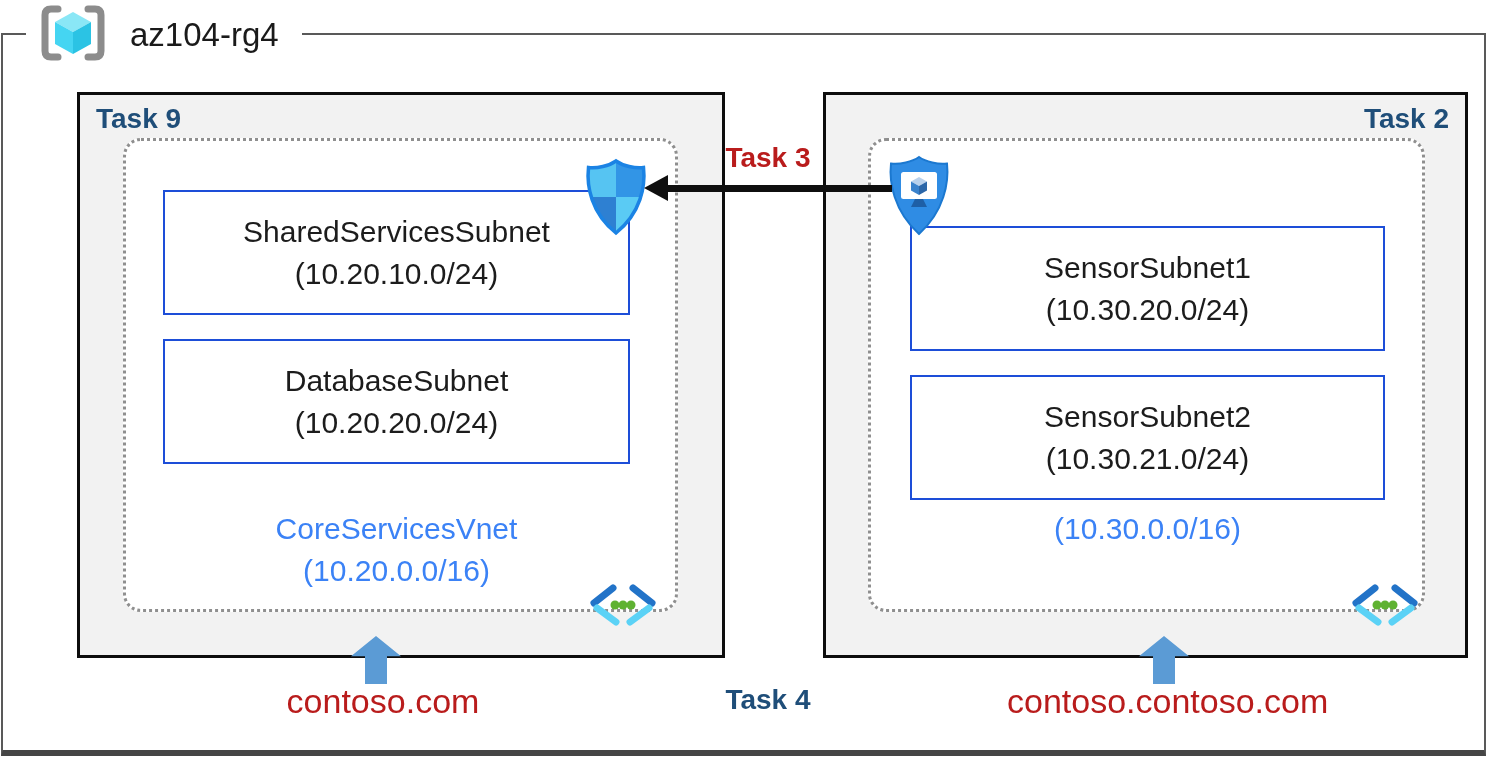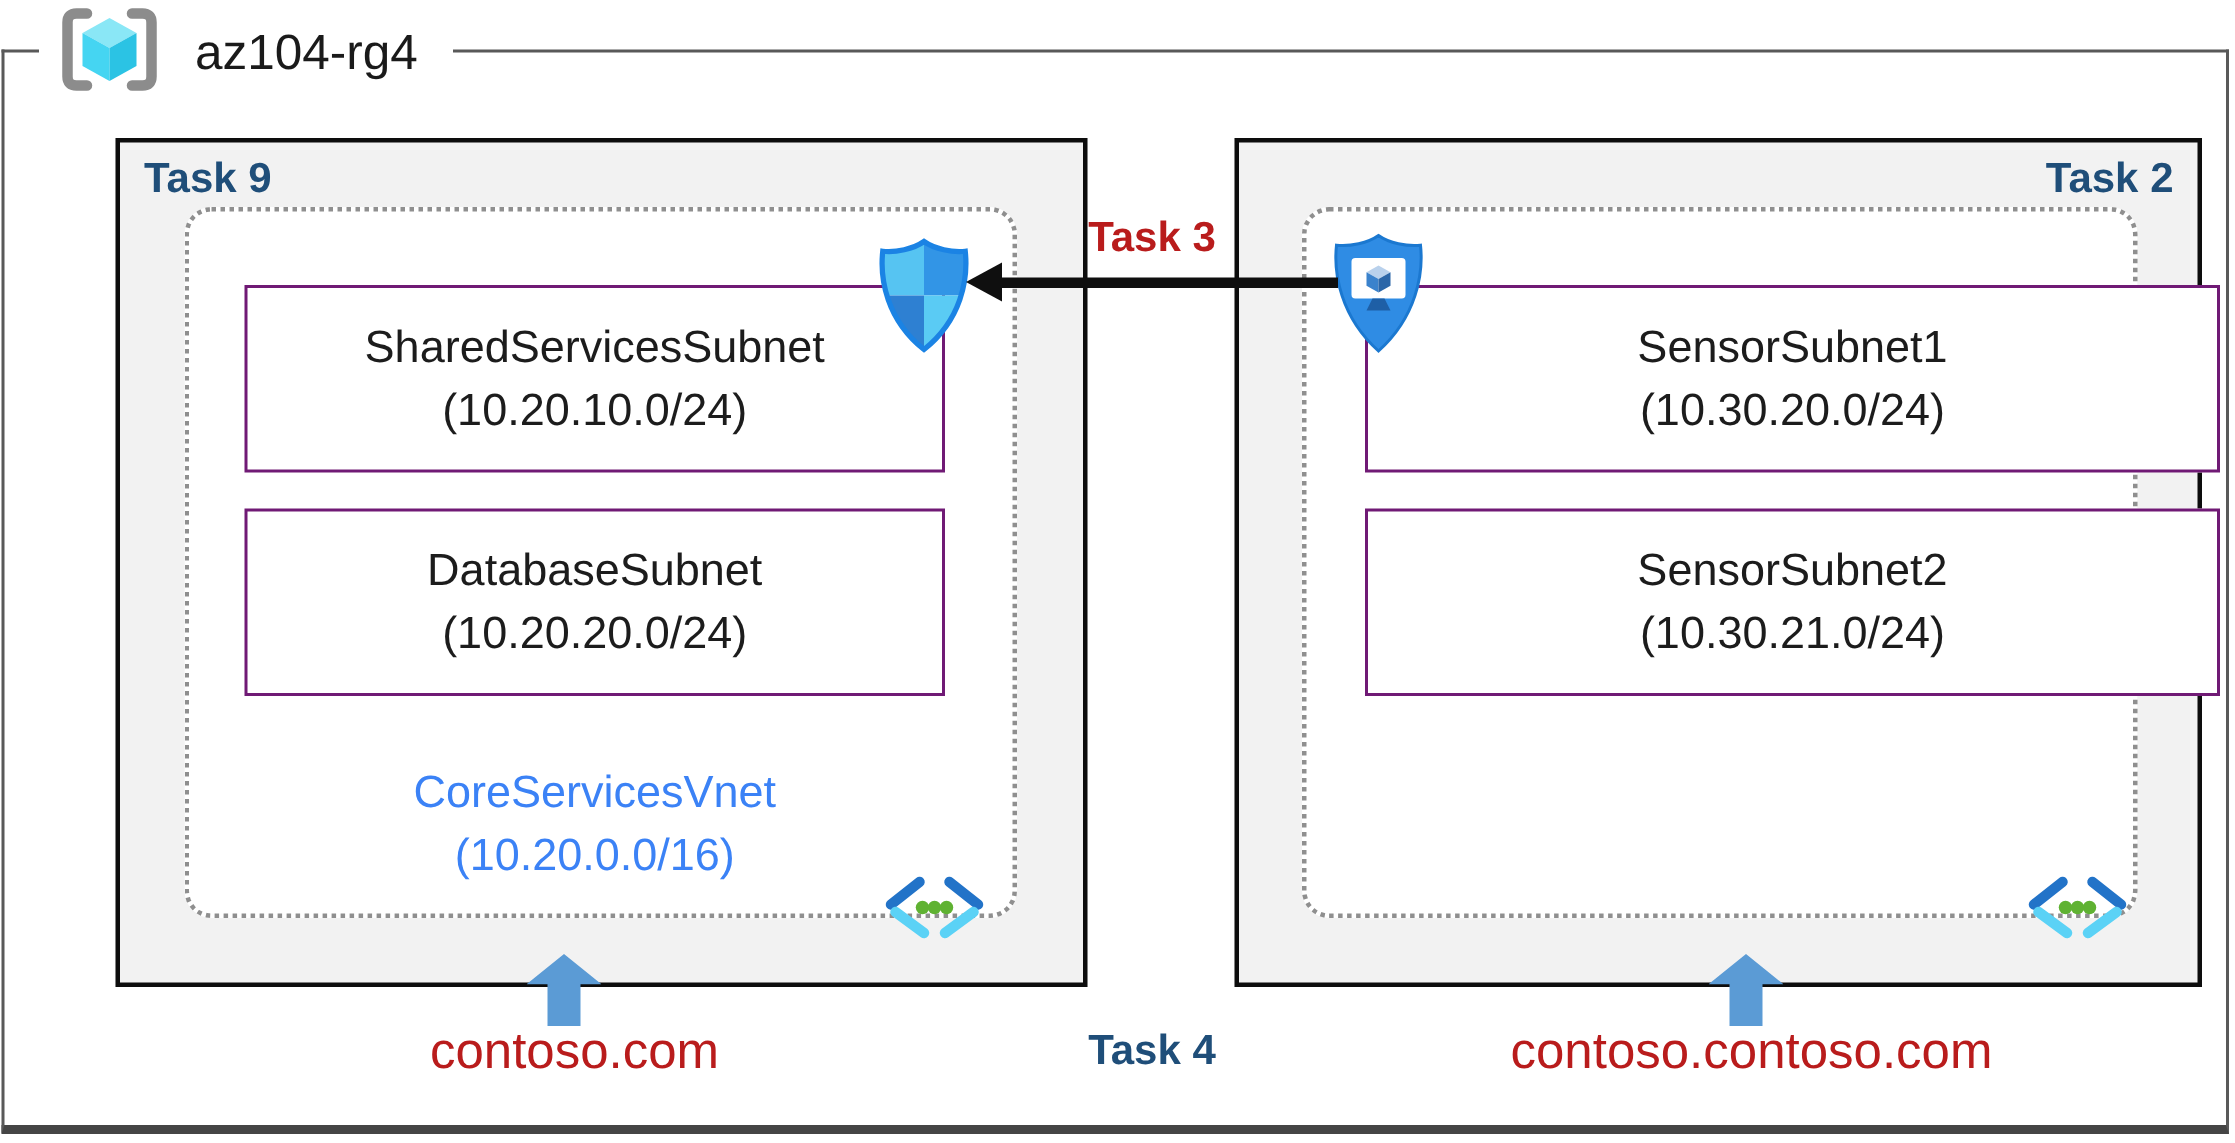--- a/index.html
+++ b/index.html
@@ -21,26 +21,26 @@
   .task-box.right{left:823px;width:645px;}
   .task-label{position:absolute;font-size:28px;font-weight:bold;color:#1f4e79;white-space:nowrap;}
   .task-label.tl{left:16px;top:8px;}
   .task-label.tr{right:16px;top:8px;}
   
   .vnet-dashed{position:absolute;top:138px;height:474px;background:#ffffff;border:3px dotted #8f8f8f;border-radius:18px;box-sizing:border-box;}
   .vnet-dashed.left{left:123px;width:555px;}
   .vnet-dashed.right{left:868px;width:557px;}
   
   .subnet-box{
-    position:absolute;background:#ffffff;border:2px solid #701a75;box-sizing:border-box;
+    position:absolute;background:#ffffff;border:2px solid #1d4ed8;box-sizing:border-box;
     display:flex;flex-direction:column;align-items:center;justify-content:center;
     font-size:30px;line-height:42px;text-align:center;color:#1c1c1c;
   }
   .sn-l{left:163px;width:467px;}
-  .sn-r{left:910px;width:570px;}
+  .sn-r{left:910px;width:475px;margin-top:36px;}
   .sn-row1{top:190px;height:125px;}
   .sn-row2{top:339px;height:125px;}
   
   .vnet-label{position:absolute;top:508px;font-size:30px;line-height:42px;text-align:center;color:#3b82f6;}
   .vnet-label.left{left:163px;width:467px;}
   .vnet-label.right{left:910px;width:475px;}
   
   .vnet-icon{position:absolute;top:582px;width:70px;height:42px;}
   .vnet-icon.left{left:588px;}
   .vnet-icon.right{left:1350px;}
@@ -111,20 +111,21 @@
   <div class="subnet-box sn-r sn-row2">
     <span>SensorSubnet2</span>
     <span>(10.30.21.0/24)</span>
   </div>
 
   <div class="vnet-label left">
     <div>CoreServicesVnet</div>
     <div>(10.20.0.0/16)</div>
   </div>
   <div class="vnet-label right">
+    <div>(10.30.0.0/16)</div>
   </div>
 
   <div class="vnet-icon left">
     <svg viewBox="0 0 70 44" width="70" height="44">
       <line x1="25" y1="6" x2="6" y2="21" stroke="#2273c8" stroke-width="7" stroke-linecap="round"></line>
       <line x1="9" y1="26" x2="28" y2="40" stroke="#5bd2f6" stroke-width="7" stroke-linecap="round"></line>
       <line x1="45" y1="6" x2="64" y2="21" stroke="#2273c8" stroke-width="7" stroke-linecap="round"></line>
       <line x1="61" y1="26" x2="42" y2="40" stroke="#5bd2f6" stroke-width="7" stroke-linecap="round"></line>
       <circle cx="27" cy="23" r="4.5" fill="#5fb232"></circle>
       <circle cx="35" cy="23" r="4.5" fill="#5fb232"></circle>

